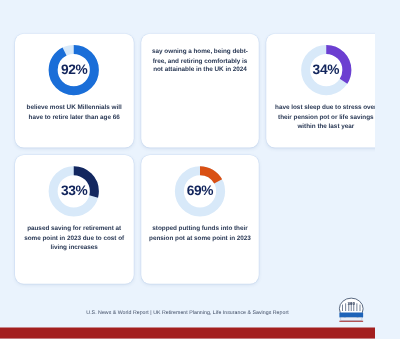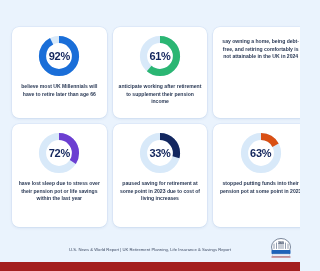--- a/index.html
+++ b/index.html
@@ -139,42 +139,32 @@
       <div class="donut-wrap">
         <svg viewBox="0 0 44 44">
           <circle class="donut-track" cx="22" cy="22" r="16.5"></circle>
           <circle class="donut-value" cx="22" cy="22" r="16.5" transform="rotate(-90 22 22)" stroke="#1a6ed8" stroke-dasharray="95.37875296298613 8.29380460547705"></circle>
         </svg>
         <div class="donut-label">92%</div>
       </div>
       <div class="caption">believe most UK Millennials will have to retire later than age 66</div>
     </div>
 
-    <div class="card">
-      <div class="donut-wrap">
-        <svg viewBox="0 0 44 44">
-          <circle class="donut-track" cx="22" cy="22" r="16.5"></circle>
-          <circle class="donut-value" cx="22" cy="22" r="16.5" transform="rotate(-90 22 22)" stroke="#2bb673" stroke-dasharray="63.240260116762535 40.43229745170064"></circle>
-        </svg>
-        <div class="donut-label">61%</div>
-      </div>
-      <div class="caption">anticipate working after retirement to supplement their pension income</div>
-    </div>
 
     <div class="card">
       <div class="caption">say owning a home, being debt-free, and retiring comfortably is not attainable in the UK in 2024</div>
     </div>
 
     <div class="card">
       <div class="donut-wrap">
         <svg viewBox="0 0 44 44">
           <circle class="donut-track" cx="22" cy="22" r="16.5"></circle>
           <circle class="donut-value" cx="22" cy="22" r="16.5" transform="rotate(-90 22 22)" stroke="#6c3fd1" stroke-dasharray="35.24866957327748 68.4238879951857"></circle>
         </svg>
-        <div class="donut-label">72%</div>
+        <div class="donut-label">34%</div>
       </div>
       <div class="caption">have lost sleep due to stress over their pension pot or life savings within the last year</div>
     </div>
 
     <div class="card">
       <div class="donut-wrap">
         <svg viewBox="0 0 44 44">
           <circle class="donut-track" cx="22" cy="22" r="16.5"></circle>
           <circle class="donut-value" cx="22" cy="22" r="16.5" transform="rotate(-90 22 22)" stroke="#13275f" stroke-dasharray="30.06504169485432 73.60751587360886"></circle>
         </svg>
@@ -182,21 +172,21 @@
       </div>
       <div class="caption">paused saving for retirement at some point in 2023 due to cost of living increases</div>
     </div>
 
     <div class="card">
       <div class="donut-wrap">
         <svg viewBox="0 0 44 44">
           <circle class="donut-track" cx="22" cy="22" r="16.5"></circle>
           <circle class="donut-value" cx="22" cy="22" r="16.5" transform="rotate(-90 22 22)" stroke="#d95014" stroke-dasharray="17.62433478663874 86.04822278182444"></circle>
         </svg>
-        <div class="donut-label">63%</div>
+        <div class="donut-label">69%</div>
       </div>
       <div class="caption">stopped putting funds into their pension pot at some point in 2023</div>
     </div>
 
   </div>
 
   <div class="footer">
     <div class="footer-text">U.S. News &amp; World Report | UK Retirement Planning, Life Insurance &amp; Savings Report</div>
   </div>
 

